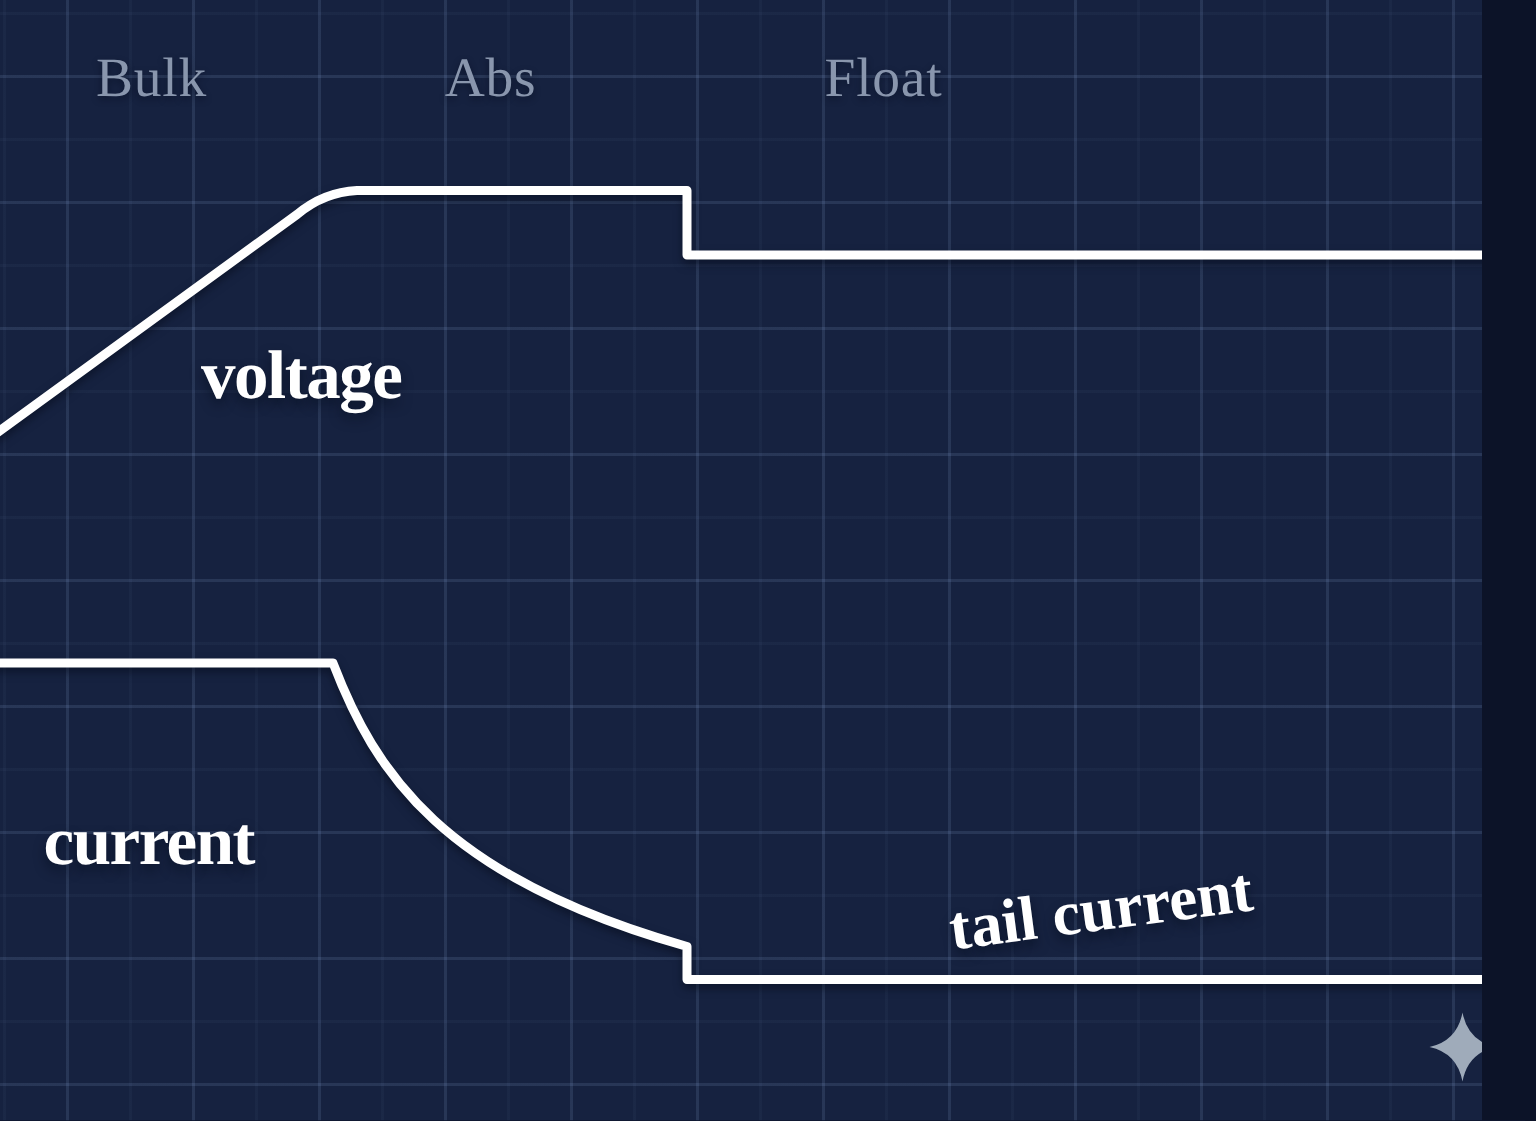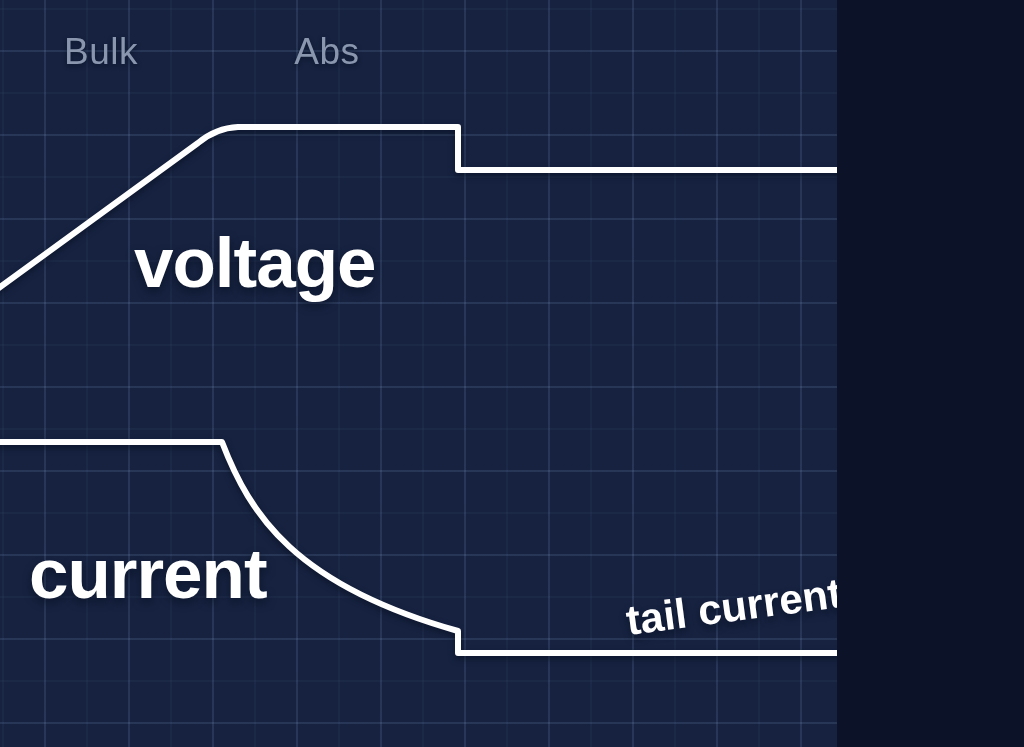--- a/index.html
+++ b/index.html
@@ -1,21 +1,21 @@
 <!DOCTYPE html>
 <html><head>
 <meta charset="utf-8">
 <style>
   html, body { margin: 0; padding: 0; background: #0c1328; }
   .canvas {
     position: relative;
-    width: 837px;
+    width: 988px;
     height: 747px;
     overflow: hidden;
-    font-family: Liberation Sans, sans-serif;
+    font-family: Liberation Serif, serif;
     background-color: #162240;
     background-image:
       linear-gradient(rgba(143,168,218,0.11) 2px, transparent 2px),
       linear-gradient(90deg, rgba(143,168,218,0.11) 2px, transparent 2px),
       linear-gradient(rgba(143,168,218,0.045) 2px, transparent 2px),
       linear-gradient(90deg, rgba(143,168,218,0.045) 2px, transparent 2px);
     background-size: 84px 84px, 84px 84px, 42px 42px, 42px 42px;
     background-position: 0 50px, 44px 0, 0 50px, 44px 0;
   }
   svg.curves {
@@ -52,21 +52,21 @@
     right: 15px;
     font-size: 37px;
     font-weight: 700;
     color: #ffffff;
     letter-spacing: -0.5px;
     white-space: nowrap;
     text-shadow: 0 2px 5px rgba(4,9,24,0.45);
   }
   .big-label {
     position: absolute;
-    font-size: 71px;
+    font-size: 46px;
     font-weight: 700;
     color: #ffffff;
     letter-spacing: -1px;
     line-height: 1;
     white-space: nowrap;
     text-shadow: 0 4px 8px rgba(4,9,24,0.5);
   }
   .big-label.voltage { left: 134px; top: 227px; }
   .big-label.current { left: 29px;  top: 538px; }
   .tail-label {
@@ -96,20 +96,21 @@
 
   <svg class="curves" viewBox="0 0 1024 747" aria-hidden="true">
     <path class="curve" d="M -4 290 L 198 143 Q 216 128 238 127 L 458 127 L 458 170 L 1028 170"></path>
     <path class="curve" d="M -4 442 L 222 442 C 250 515 295 585 458 631 L 458 653 L 1028 653"></path>
   </svg>
 
   <div class="stage-label bulk">Bulk</div>
 
   <div class="stage-label abs">Abs</div>
 
+  <div class="stage-label float">Float</div>
 
 
   <div class="big-label voltage">voltage</div>
 
   <div class="big-label current">current</div>
 
   <div class="tail-label">tail current</div>
 
   <svg class="sparkle" viewBox="0 0 46 46" aria-hidden="true">
     <path d="M 23 0 Q 26.6 19 45 23 Q 26.6 27 23 46 Q 19.4 27 1 23 Q 19.4 19 23 0 Z"></path>

